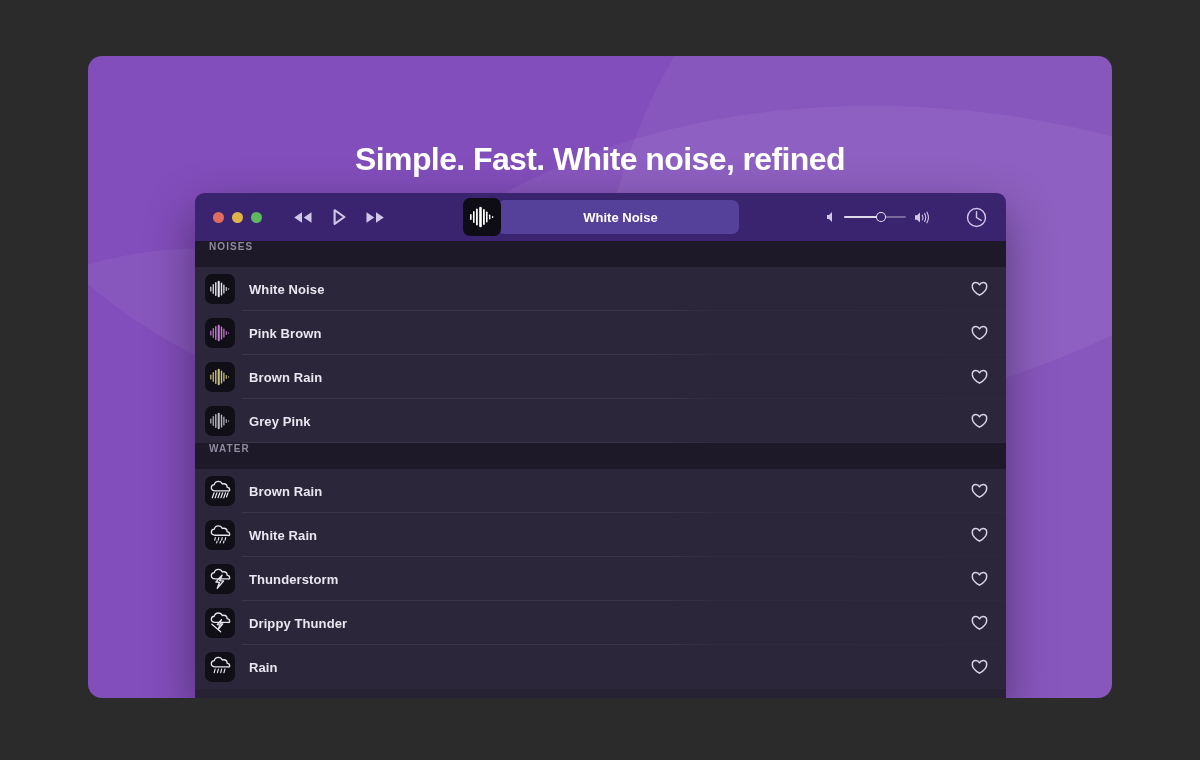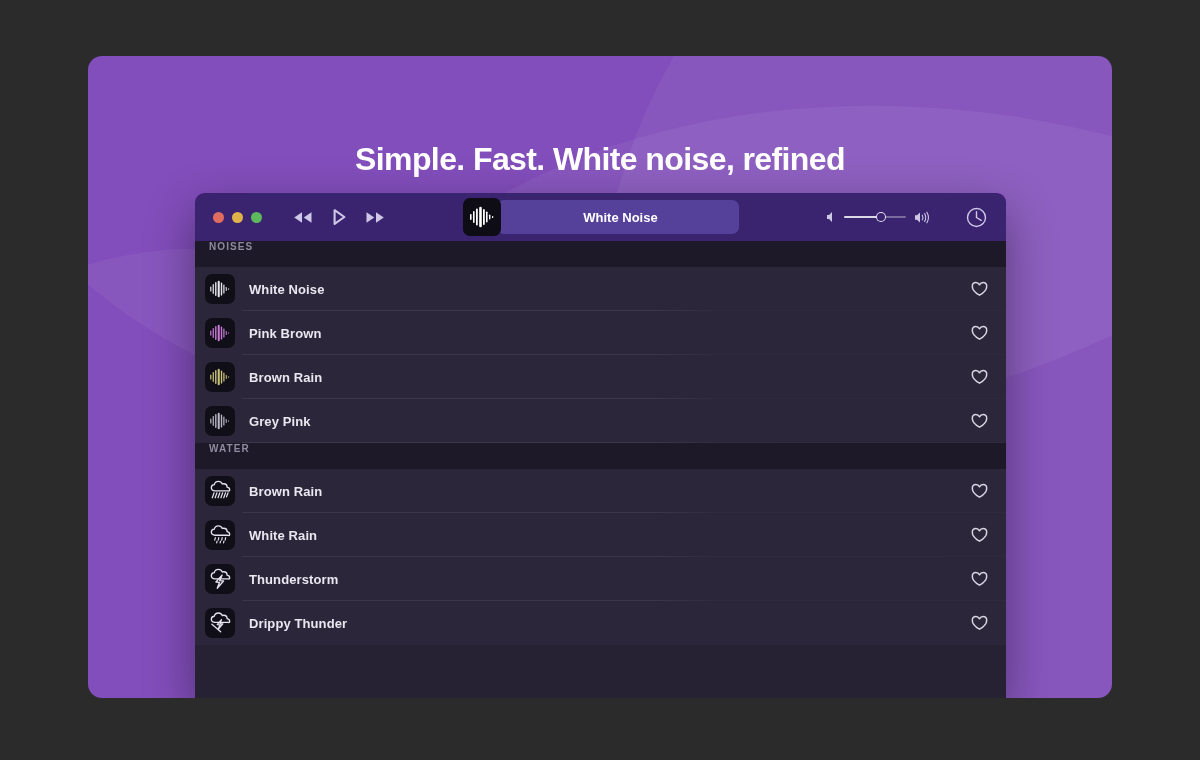--- a/index.html
+++ b/index.html
@@ -409,17 +409,36 @@
             </svg>
           </div>
           <span class="row-label">Drippy Thunder</span>
           <span class="row-fav">
             <svg width="17" height="16" viewBox="0 0 17 16">
               <path d="M8.5 14.2 C8.5 14.2 1.3 9.9 1.3 5.4 C1.3 3.2 2.9 1.6 4.9 1.6 C6.4 1.6 7.8 2.5 8.5 3.8 C9.2 2.5 10.6 1.6 12.1 1.6 C14.1 1.6 15.7 3.2 15.7 5.4 C15.7 9.9 8.5 14.2 8.5 14.2 Z" fill="none" stroke="#d8d4e4" stroke-width="1.5" stroke-linejoin="round"></path>
             </svg>
           </span>
         </div>
 
+        <div class="row">
+          <div class="row-icon">
+            <svg width="23" height="22" viewBox="0 0 24 23">
+              <path d="M6.2 11.3 C3.9 11.3 2.4 9.8 2.4 8.1 C2.4 6.4 3.8 5 5.5 4.9 C5.9 2.9 7.7 1.5 9.8 1.5 C11.6 1.5 13.2 2.6 13.9 4.2 C14.3 4 14.8 3.9 15.3 3.9 C17.3 3.9 18.9 5.5 18.9 7.5 C20.4 7.7 21.6 9 21.6 10.5 C21.6 12.1 20.3 11.3 18.7 11.3 Z" fill="none" stroke="#e6e3ee" stroke-width="1.4" stroke-linejoin="round"></path>
+              <g stroke="#e6e3ee" stroke-width="1.25" stroke-linecap="round">
+                <path d="M6.4 13.8 L5.4 17.4"></path>
+                <path d="M9.8 13.8 L8.8 17.4"></path>
+                <path d="M13.2 13.8 L12.2 17.4"></path>
+                <path d="M16.6 13.8 L15.6 17.4"></path>
+              </g>
+            </svg>
+          </div>
+          <span class="row-label">Rain</span>
+          <span class="row-fav">
+            <svg width="17" height="16" viewBox="0 0 17 16">
+              <path d="M8.5 14.2 C8.5 14.2 1.3 9.9 1.3 5.4 C1.3 3.2 2.9 1.6 4.9 1.6 C6.4 1.6 7.8 2.5 8.5 3.8 C9.2 2.5 10.6 1.6 12.1 1.6 C14.1 1.6 15.7 3.2 15.7 5.4 C15.7 9.9 8.5 14.2 8.5 14.2 Z" fill="none" stroke="#d8d4e4" stroke-width="1.5" stroke-linejoin="round"></path>
+            </svg>
+          </span>
+        </div>
 
       </div>
     </div>
   </div>
 </div>
 
 </body></html>

